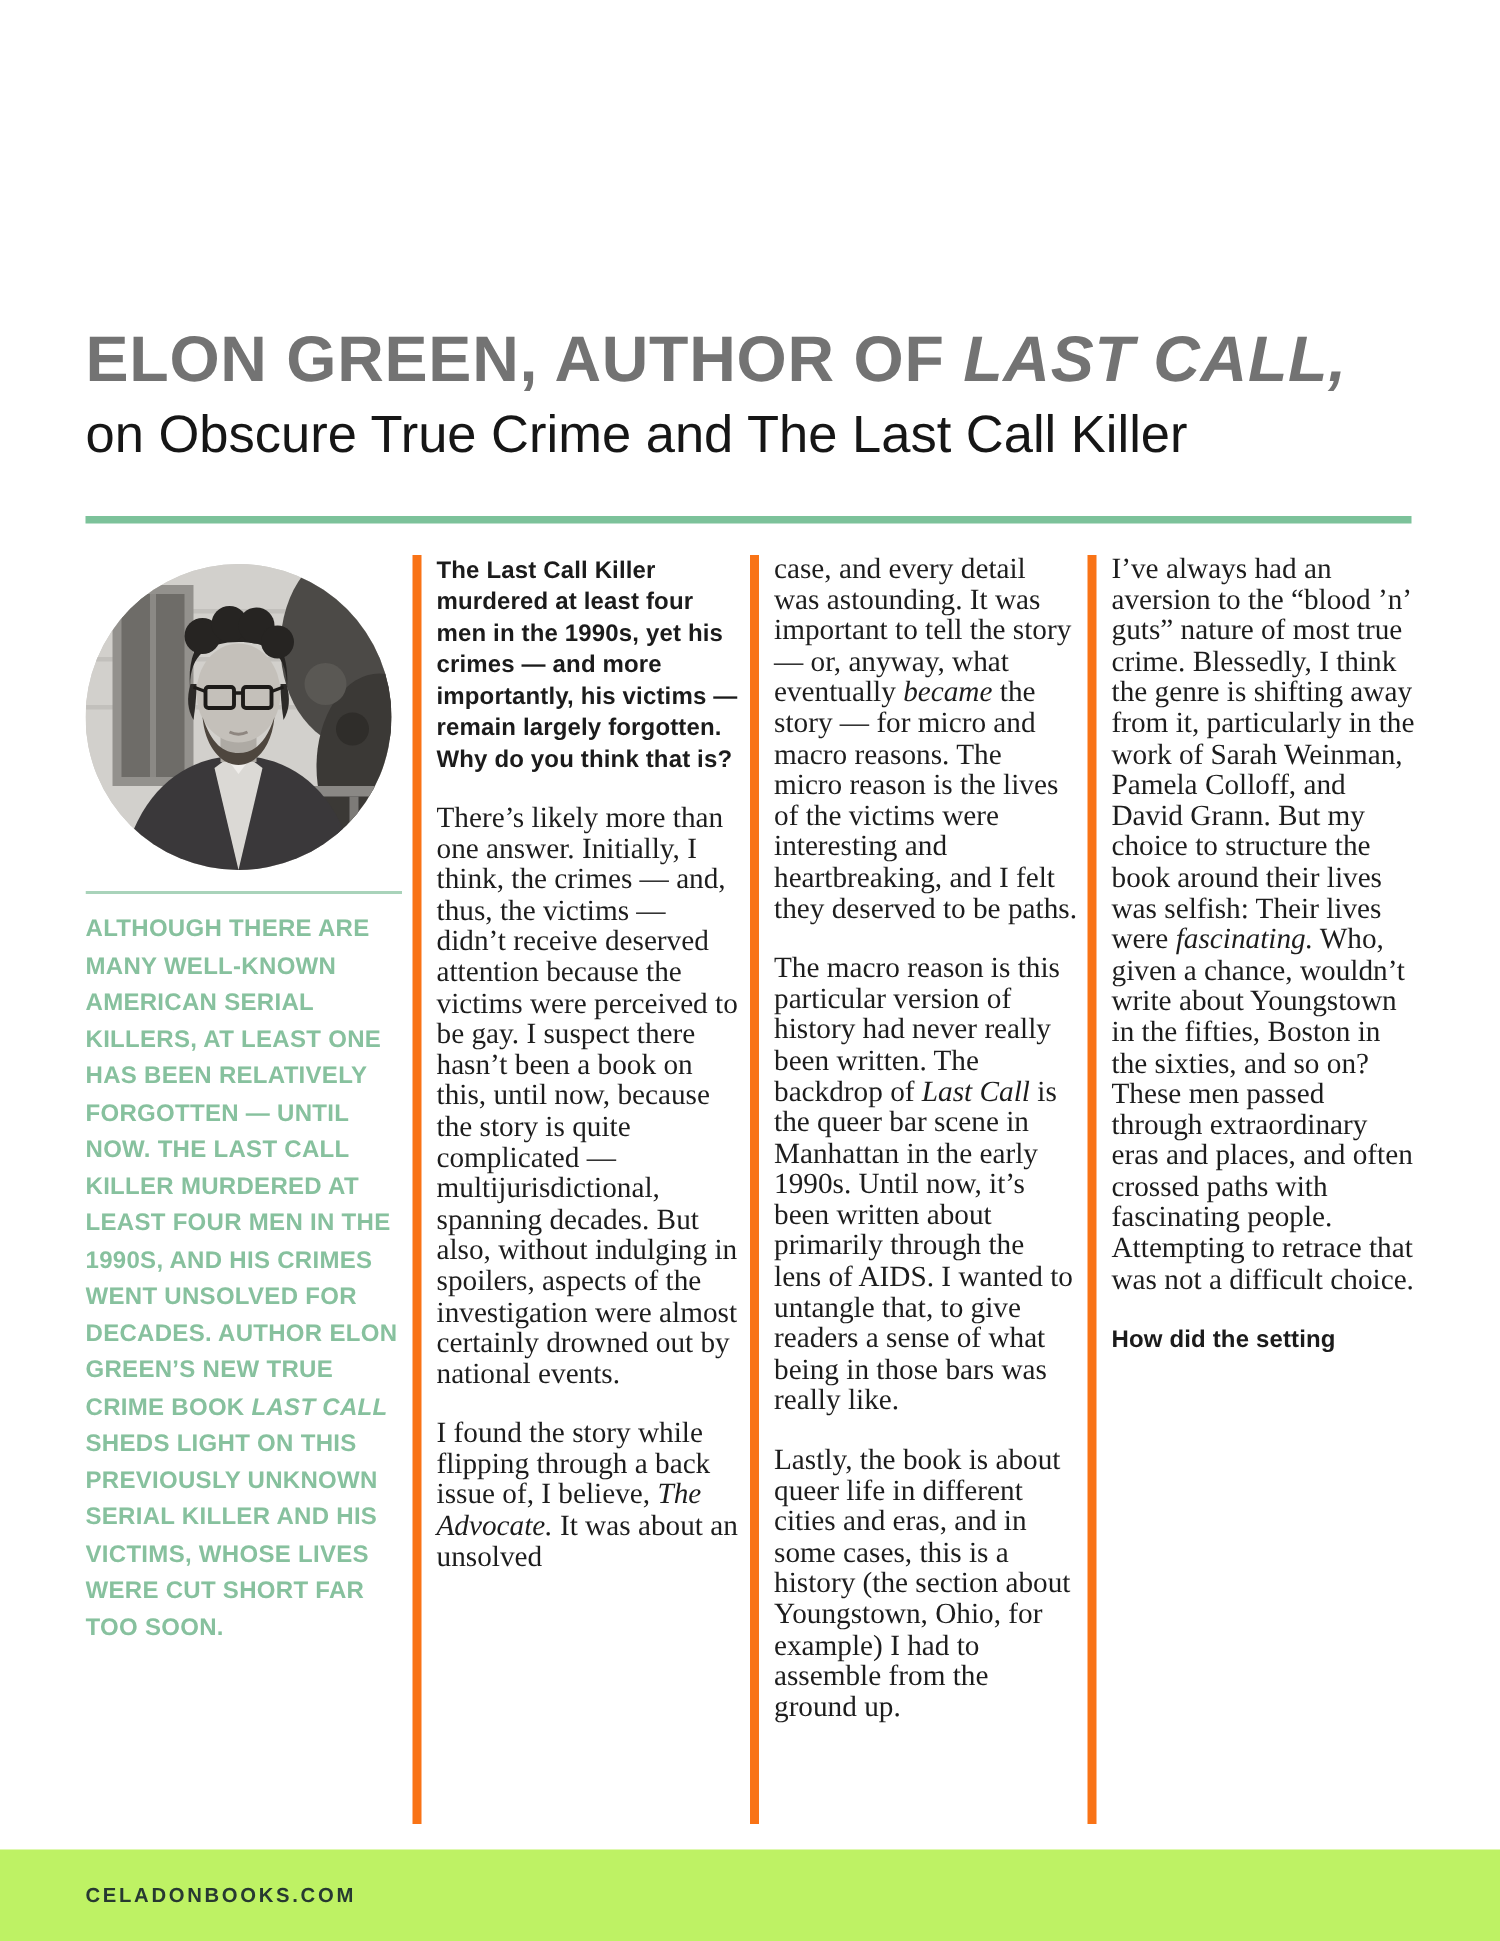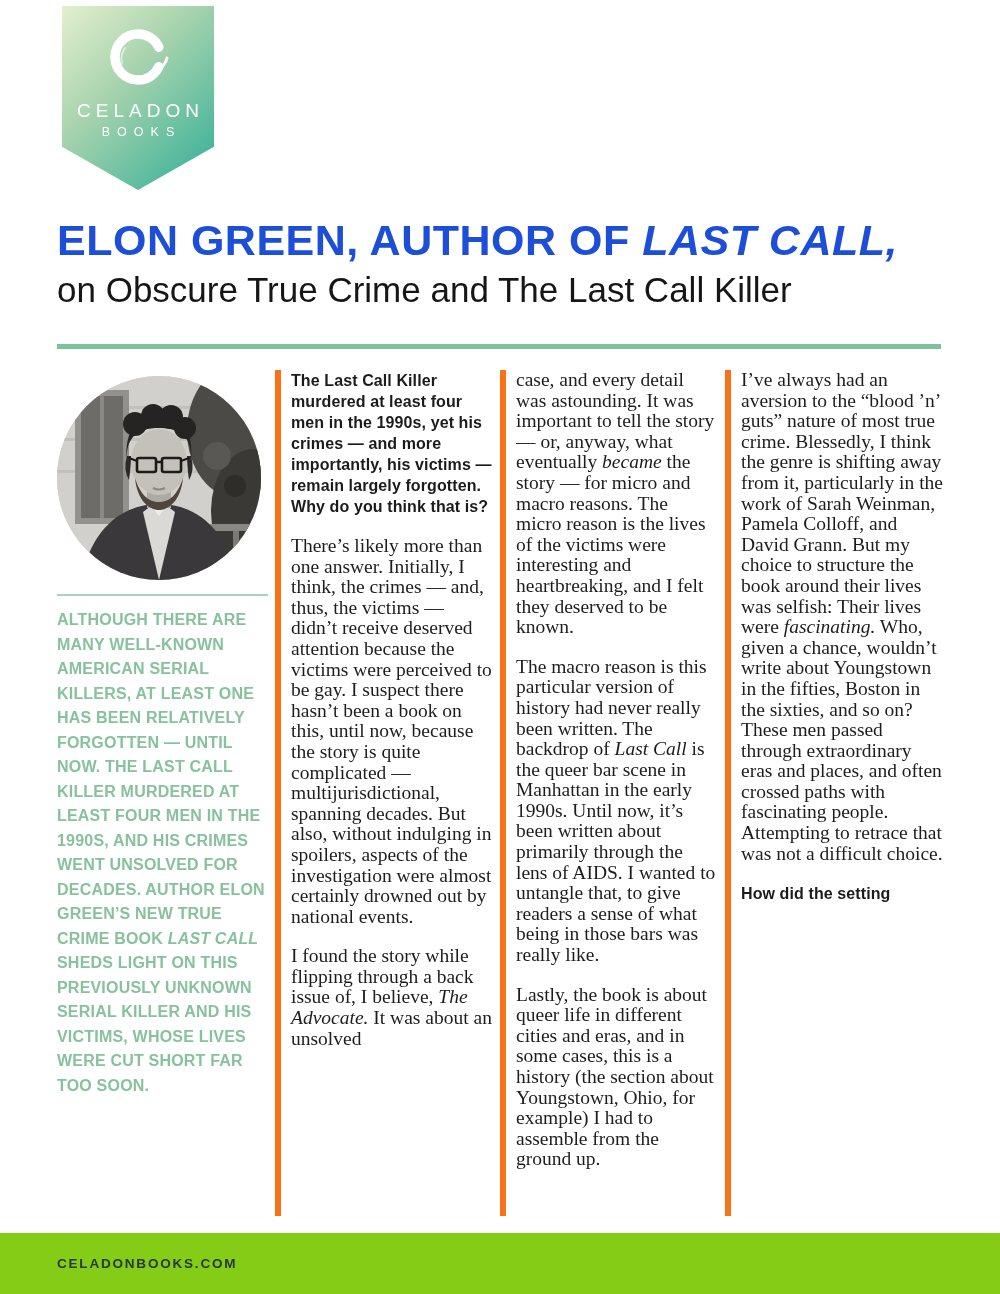--- a/index.html
+++ b/index.html
@@ -11,21 +11,21 @@
           background:linear-gradient(135deg,#e4efcd 0%,#a8d3ae 40%,#2fae96 100%);
           clip-path:polygon(0 0,100% 0,100% 76.5%,50% 100%,0 76.5%);}
   .banner svg{position:absolute;left:44px;top:20px;}
   .brand-line1{position:absolute;left:0;top:94px;width:100%;text-align:center;
                color:#fff;font-size:19px;letter-spacing:5px;text-indent:5px;font-weight:400;}
   .brand-line2{position:absolute;left:0;top:119px;width:100%;text-align:center;
                color:#fff;font-size:12.5px;letter-spacing:7px;text-indent:7px;font-weight:400;}
 
   
   .title{position:absolute;left:57px;top:219px;width:900px;margin:0;
-         color:#1d4ed8;font-size:43px;font-weight:700;letter-spacing:.5px;line-height:1;}
+         color:#737373;font-size:43px;font-weight:700;letter-spacing:.5px;line-height:1;}
   .title i{font-style:italic;}
   .subtitle{position:absolute;left:57px;top:271px;width:900px;margin:0;
             color:#161616;font-size:35px;font-weight:300;line-height:1.1;}
   .rule{position:absolute;left:57px;top:344px;width:884px;height:5px;background:#7cc29a;}
 
   
   .content{position:absolute;left:57px;top:370px;width:886px;height:846px;
            display:flex;overflow:hidden;}
   .intro-col{width:211px;flex:none;}
   .photo{width:204px;height:204px;border-radius:50%;overflow:hidden;margin-top:6px;background:#cfcdc9;}
@@ -36,38 +36,29 @@
 
   .col{flex:1;border-left:6px solid #f97316;margin-left:7px;padding-left:10px;}
   .col p{margin:0 0 19px 0;}
   .question{font-family:"Liberation Sans",sans-serif;font-weight:700;color:#1b1b1b;
             font-size:16px;line-height:21px;letter-spacing:.1px;}
   .answer{font-family:"Liberation Serif",serif;color:#1d1d1d;
           font-size:19.5px;line-height:20.6px;}
   .col i{font-style:italic;}
 
   
-  .footer{position:absolute;left:0;bottom:0;width:100%;height:61px;background:#84cc16;
+  .footer{position:absolute;left:0;bottom:0;width:100%;height:61px;background:#bef264;
           display:flex;align-items:center;}
   .footer span{margin-left:57px;color:#273931;font-size:13.5px;font-weight:700;letter-spacing:1.8px;}
 </style>
 </head>
 <body>
 
 <div class="page">
 
-  <div class="banner">
-    <svg width="64" height="64" viewBox="0 0 64 64">
-      <circle cx="32" cy="31" r="23" fill="none" stroke="#ffffff" stroke-width="9.5" pathLength="100" stroke-dasharray="86 14" stroke-dashoffset="93" stroke-linecap="round"></circle>
-      <path d="M52 43 q7 -3 9 -11" fill="none" stroke="#ffffff" stroke-width="3" stroke-linecap="round"></path>
-      <path d="M16 38 q-2 -9 3 -16" fill="none" stroke="#ffffff" stroke-width="2" opacity=".55" stroke-linecap="round"></path>
-    </svg>
-    <div class="brand-line1">CELADON</div>
-    <div class="brand-line2">BOOKS</div>
-  </div>
 
   <h1 class="title"><span>ELON GREEN, AUTHOR OF </span><i>LAST CALL,</i></h1>
   <h2 class="subtitle">on Obscure True Crime and The Last Call Killer</h2>
   <div class="rule"></div>
 
   <div class="content">
 
     <aside class="intro-col">
       <div class="photo">
         <svg width="204" height="204" viewBox="0 0 204 204">
@@ -109,21 +100,21 @@
       <div class="intro-line"></div>
       <p class="intro-text"><span>ALTHOUGH THERE ARE MANY WELL-KNOWN AMERICAN SERIAL KILLERS, AT LEAST ONE HAS BEEN RELATIVELY FORGOTTEN — UNTIL NOW. THE LAST CALL KILLER MURDERED AT LEAST FOUR MEN IN THE 1990S, AND HIS CRIMES WENT UNSOLVED FOR DECADES. AUTHOR ELON GREEN’S NEW TRUE CRIME BOOK </span><i>LAST CALL</i><span> SHEDS LIGHT ON THIS PREVIOUSLY UNKNOWN SERIAL KILLER AND HIS VICTIMS, WHOSE LIVES WERE CUT SHORT FAR TOO SOON.</span></p>
     </aside>
 
     <div class="col">
         <p class="question"><span>The Last Call Killer murdered at least four men in the 1990s, yet his crimes — and more importantly, his victims — remain largely forgotten. Why do you think that is?</span></p>
         <p class="answer"><span>There’s likely more than one answer. Initially, I think, the crimes — and, thus, the victims — didn’t receive deserved attention because the victims were perceived to be gay. I suspect there hasn’t been a book on this, until now, because the story is quite complicated —multijurisdictional, spanning decades. But also, without indulging in spoilers, aspects of the investigation were almost certainly drowned out by national events.</span></p>
         <p class="answer"><span>I found the story while flipping through a back issue of, I believe, </span><i>The Advocate.</i><span> It was about an unsolved</span></p>
       </div>
     <div class="col">
-        <p class="answer"><span>case, and every detail was astounding. It was important to tell the story — or, anyway, what eventually </span><i>became</i><span> the story — for micro and macro reasons. The micro reason is the lives of the victims were interesting and heartbreaking, and I felt they deserved to be known.</span></p>
+        <p class="answer"><span>case, and every detail was astounding. It was important to tell the story — or, anyway, what eventually </span><i>became</i><span> the story — for micro and macro reasons. The micro reason is the lives of the victims were interesting and heartbreaking, and I felt they deserved to be paths.</span></p>
         <p class="answer"><span>The macro reason is this particular version of history had never really been written. The backdrop of </span><i>Last Call</i><span> is the queer bar scene in Manhattan in the early 1990s. Until now, it’s been written about primarily through the lens of AIDS. I wanted to untangle that, to give readers a sense of what being in those bars was really like.</span></p>
         <p class="answer"><span>Lastly, the book is about queer life in different cities and eras, and in some cases, this is a history (the section about Youngstown, Ohio, for example) I had to assemble from the ground up.</span></p>
       </div>
     <div class="col">
         <p class="answer"><span>I’ve always had an aversion to the “blood ’n’ guts” nature of most true crime. Blessedly, I think the genre is shifting away from it, particularly in the work of Sarah Weinman, Pamela Colloff, and David Grann. But my choice to structure the book around their lives was selfish: Their lives were </span><i>fascinating.</i><span> Who, given a chance, wouldn’t write about Youngstown in the fifties, Boston in the sixties, and so on? These men passed through extraordinary eras and places, and often crossed paths with fascinating people. Attempting to retrace that was not a difficult choice.</span></p>
         <p class="question"><span>How did the setting</span></p>
       </div>
 
   </div>
 

